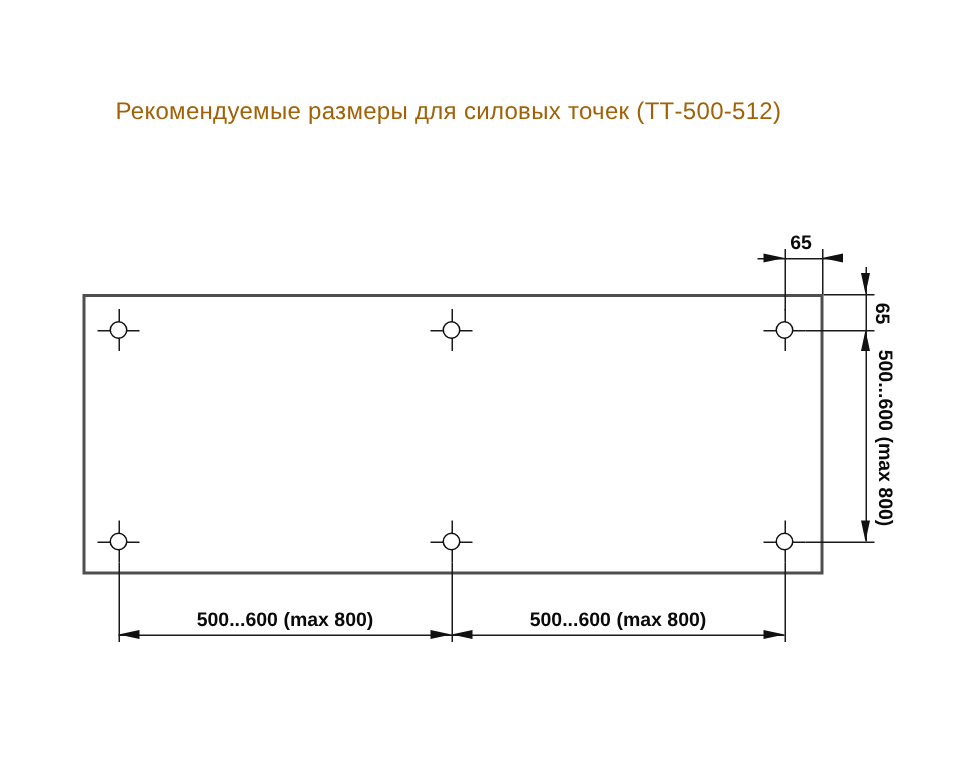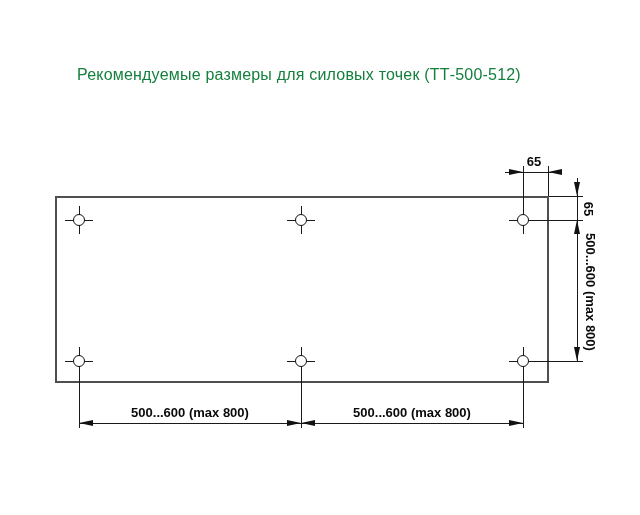--- a/index.html
+++ b/index.html
@@ -2,21 +2,21 @@
 <html><head>
 <meta charset="utf-8">
 <style>
   html,body{margin:0;padding:0;background:#ffffff;}
   #stage{
     position:relative;width:640px;height:515px;background:#ffffff;
     font-family:"Liberation Sans",sans-serif;overflow:hidden;
   }
   .title{
     position:absolute;left:77px;top:64px;font-size:16px;line-height:22px;
-    color:#15803d;letter-spacing:0.2px;white-space:nowrap;
+    color:#a16207;letter-spacing:0.2px;white-space:nowrap;
   }
   
   .plate{
     position:absolute;left:55px;top:196px;width:494px;height:187px;
     border:2px solid #4f4f4f;box-sizing:border-box;background:#ffffff;
   }
   
   .ln{position:absolute;background:#1a1a1a;}
   
   .hole{position:absolute;width:0;height:0;}

